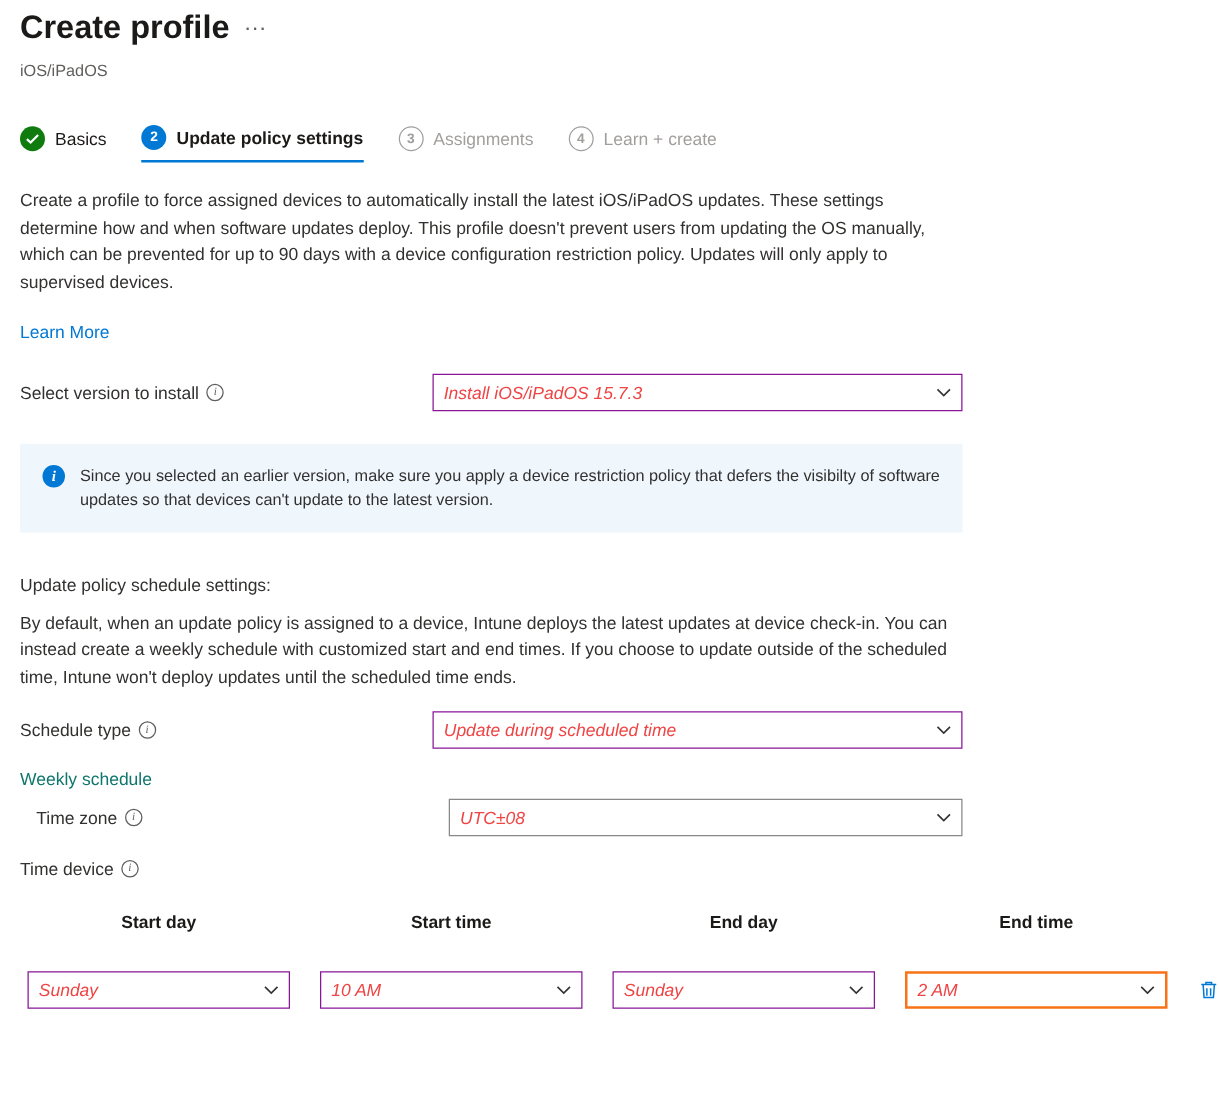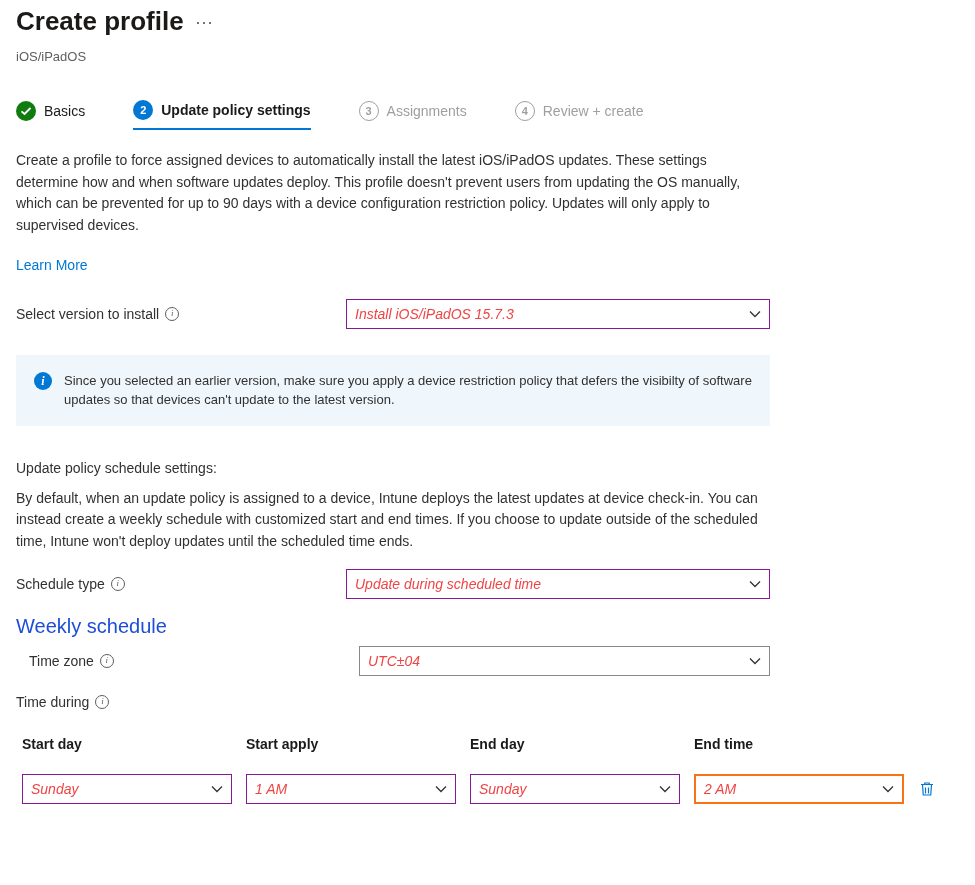--- a/index.html
+++ b/index.html
@@ -10,21 +10,21 @@
     color: #323130;
     background: #fff;
     width: 975px;
   }
   .page { padding: 0 16px 24px 16px; width: 786px; }
   .header { display: flex; align-items: center; gap: 12px; margin-top: 6px; }
   .title { font-size: 26px; font-weight: 600; color: #1b1a19; }
   .header-more { color: #605e5c; font-size: 18px; letter-spacing: 1px; padding-bottom: 6px; }
   .subtitle { font-size: 13px; color: #605e5c; margin-top: 12px; margin-bottom: 36px; }
 
-  .steps { display: flex; gap: 48px; align-items: center; margin-bottom: 20px; }
+  .steps { display: flex; gap: 28px; align-items: center; margin-bottom: 20px; }
   .step { display: flex; align-items: center; gap: 8px; font-size: 14px; padding-bottom: 8px; }
   .step.active { font-weight: 600; color: #1b1a19; border-bottom: 2px solid #0078d4; }
   .step.disabled { color: #a19f9d; }
   .step.completed { color: #1b1a19; }
   .badge { width: 20px; height: 20px; border-radius: 50%; display: inline-flex; align-items: center; justify-content: center; font-size: 11px; font-weight: 600; flex: 0 0 auto; }
   .badge.check { background: #107c10; color: #fff; }
   .badge.check svg { width: 12px; height: 12px; }
   .badge.current { background: #0078d4; color: #fff; }
   .badge.future { background: #fff; border: 1px solid #a19f9d; color: #a19f9d; }
 
@@ -57,30 +57,31 @@
     margin-top: 26px; margin-bottom: 34px; align-items: flex-start;
     font-size: 13px; line-height: 1.5; color: #323130;
   }
   .info-box .info-icon {
     width: 18px; height: 18px; background: #0078d4; border-radius: 50%;
     color: #fff; font-weight: 800; display: flex; align-items: center; justify-content: center;
     font-size: 12px; font-style: italic; font-family: Georgia, serif; flex: 0 0 auto; margin-top: 1px;
   }
 
   .section-head { font-size: 14px; color: #323130; margin-bottom: 12px; }
-  .section-label { font-size: 20px; color: #1d4ed8; margin-bottom: 8px; }
+  .section-label { font-size: 14px; color: #0f766e; margin-bottom: 8px; }
 
   .tw-label { display: flex; align-items: center; gap: 6px; margin-top: 18px; margin-bottom: 26px; }
 
   .schedule-grid {
     display: grid;
     grid-template-columns: 210px 210px 210px 210px 28px;
-    gap: 14px;
+    gap: 24px;
     align-items: center;
     padding-left: 6px;
+    text-align: center;
   }
   .sg-head { font-size: 14px; font-weight: 600; color: #1b1a19; padding-bottom: 8px; }
   .trash { color: #0078d4; cursor: pointer; }
   .trash svg { width: 18px; height: 18px; display: block; }
 </style>
 </head>
 <body>
 
 <div class="page">
   <div class="header">
@@ -102,21 +103,21 @@
     <div class="step active">
       <span class="badge current">2</span>
       <span>Update policy settings</span>
     </div>
     <div class="step disabled">
       <span class="badge future">3</span>
       <span>Assignments</span>
     </div>
     <div class="step disabled">
       <span class="badge future">4</span>
-      <span>Review + create</span>
+      <span>Learn + create</span>
     </div>
   </div>
 
   <div class="desc">Create a profile to force assigned devices to automatically install the latest iOS/iPadOS updates. These settings determine how and when software updates deploy. This profile doesn't prevent users from updating the OS manually, which can be prevented for up to 90 days with a device configuration restriction policy. Updates will only apply to supervised devices.</div>
   <div class="link">Learn More</div>
 
   
   <div class="form-row">
     <div class="label-col">
       <span>Select version to install</span>
@@ -164,53 +165,53 @@
   <div class="section-label">Weekly schedule</div>
 
   
   <div class="form-row" style="margin-bottom:0;margin-left:13px;">
     <div class="label-col">
       <span>Time zone</span>
       <span class="info-ico">i</span>
     </div>
     <div class="input-col">
       <div class="select">
-        <span>UTC±04</span>
+        <span>UTC±08</span>
         <span class="chev">
           <svg viewBox="0 0 12 12">
               <path fill="none" stroke="#333" stroke-width="1.3" d="M1 3.5 L6 8.5 L11 3.5"></path>
             </svg>
         </span>
       </div>
     </div>
   </div>
 
   <div class="tw-label">
-    <span>Time during</span>
+    <span>Time device</span>
     <span class="info-ico">i</span>
   </div>
 
   
   <div class="schedule-grid">
     <div class="sg-head">Start day</div>
-    <div class="sg-head">Start apply</div>
+    <div class="sg-head">Start time</div>
     <div class="sg-head">End day</div>
     <div class="sg-head">End time</div>
     <div></div>
 
     <div class="select purple">
       <span>Sunday</span>
       <span class="chev">
           <svg viewBox="0 0 12 12">
             <path fill="none" stroke="#333" stroke-width="1.3" d="M1 3.5 L6 8.5 L11 3.5"></path>
           </svg>
         </span>
     </div>
     <div class="select purple">
-      <span>1 AM</span>
+      <span>10 AM</span>
       <span class="chev">
           <svg viewBox="0 0 12 12">
             <path fill="none" stroke="#333" stroke-width="1.3" d="M1 3.5 L6 8.5 L11 3.5"></path>
           </svg>
         </span>
     </div>
     <div class="select purple">
       <span>Sunday</span>
       <span class="chev">
           <svg viewBox="0 0 12 12">

